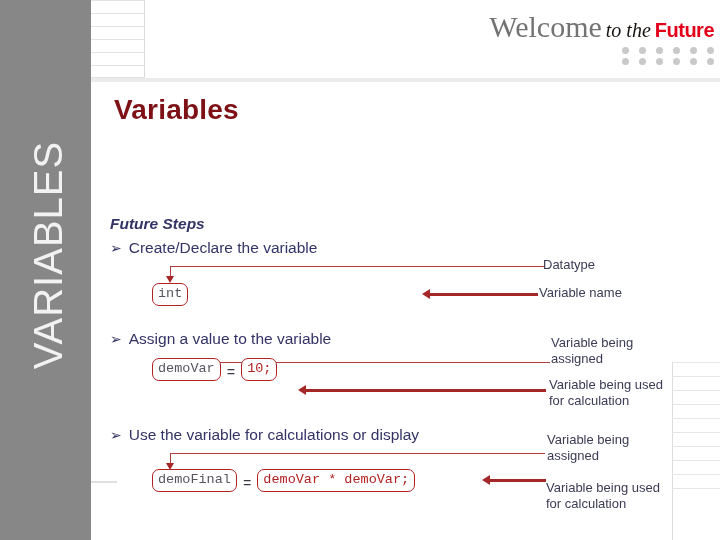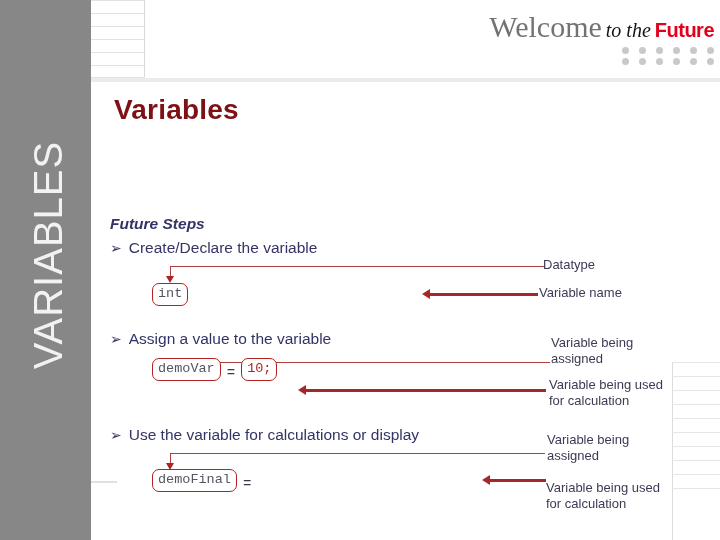--- a/index.html
+++ b/index.html
@@ -232,20 +232,21 @@
 
   <div class="codebox cb2">
     <span class="chip">demoVar</span>
     <span class="eq">=</span>
     <span class="chip red">10;</span>
   </div>
 
   <div class="codebox cb3">
     <span class="chip">demoFinal</span>
     <span class="eq">=</span>
+    <span class="chip red">demoVar * demoVar;</span>
   </div>
 
   <div class="annot" style="left:543px;top:257px;">Datatype</div>
   <div class="annot" style="left:539px;top:285px;text-align:right;">Variable name</div>
 
   <div class="annot two" style="left:551px;top:335px;">
     <div>Variable being</div>
     <div>assigned</div>
   </div>
   <div class="annot two" style="left:549px;top:377px;">

